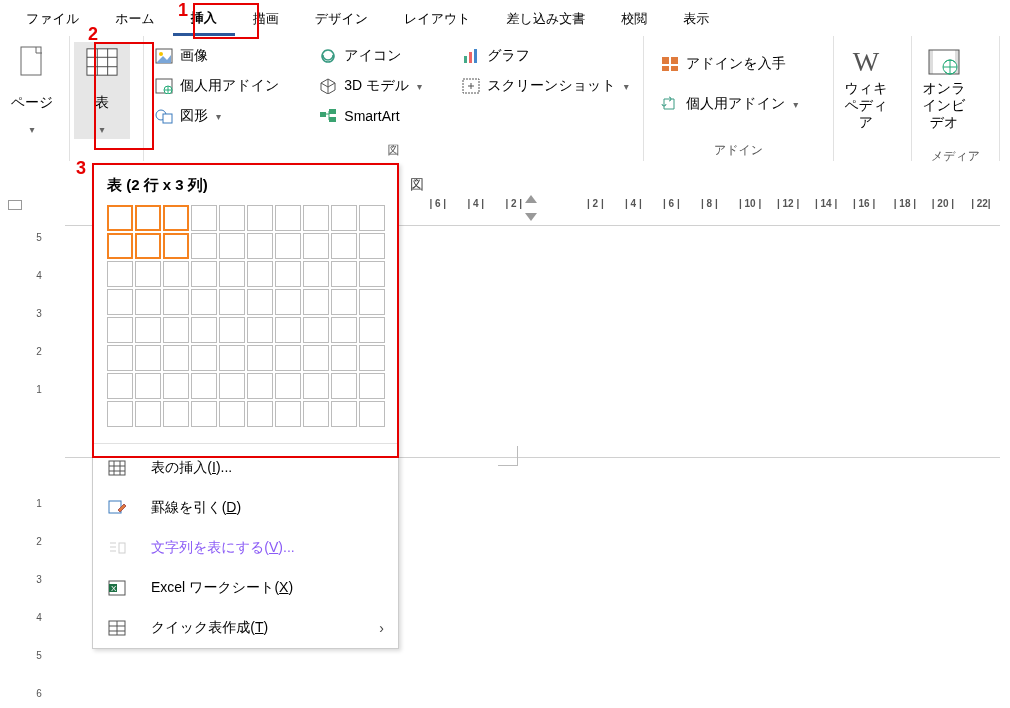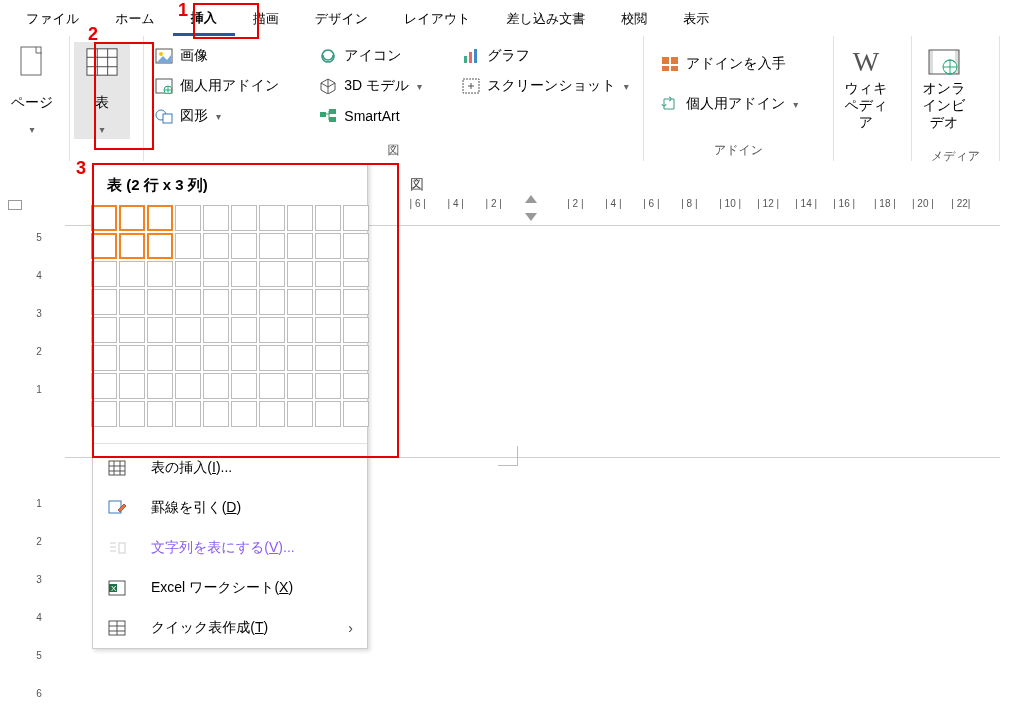--- a/index.html
+++ b/index.html
@@ -107,21 +107,21 @@
 
   .table-btn {
     background: #e6e6e6;
   }
 
   
   .dropdown {
     position: absolute;
     top: 163px;
     left: 92px;
-    width: 276px;
+    width: 307px;
     background: #fff;
     border: 1px solid #ccc;
     box-shadow: 2px 2px 4px rgba(0,0,0,.15);
     z-index: 50;
   }
   .dd-title {
     font-size: 15px;
     font-weight: bold;
     padding: 12px 14px 10px;
   }
@@ -159,26 +159,27 @@
   .u { text-decoration: underline; }
   .ruler-corner {
     position: absolute;
     top: 200px; left: 8px;
     width: 14px; height: 10px;
     border: 1px solid #999;
     background: #fff;
   }
   .hruler {
     position: absolute;
-    top: 198px; left: 26px; right: 0;
+    top: 198px; left: 46px; right: 0;
     height: 18px;
     font-size: 10px;
     color: #555;
     overflow: hidden;
     white-space: nowrap;
+    font-weight: bold;
   }
   .hruler span { display:inline-block; width:38px; text-align:center; }
   .indent-marker{
     position:absolute;
     top:195px; left:525px;
     width:0;height:0;
     border-left:6px solid transparent;
     border-right:6px solid transparent;
     border-bottom:8px solid #999;
   }

